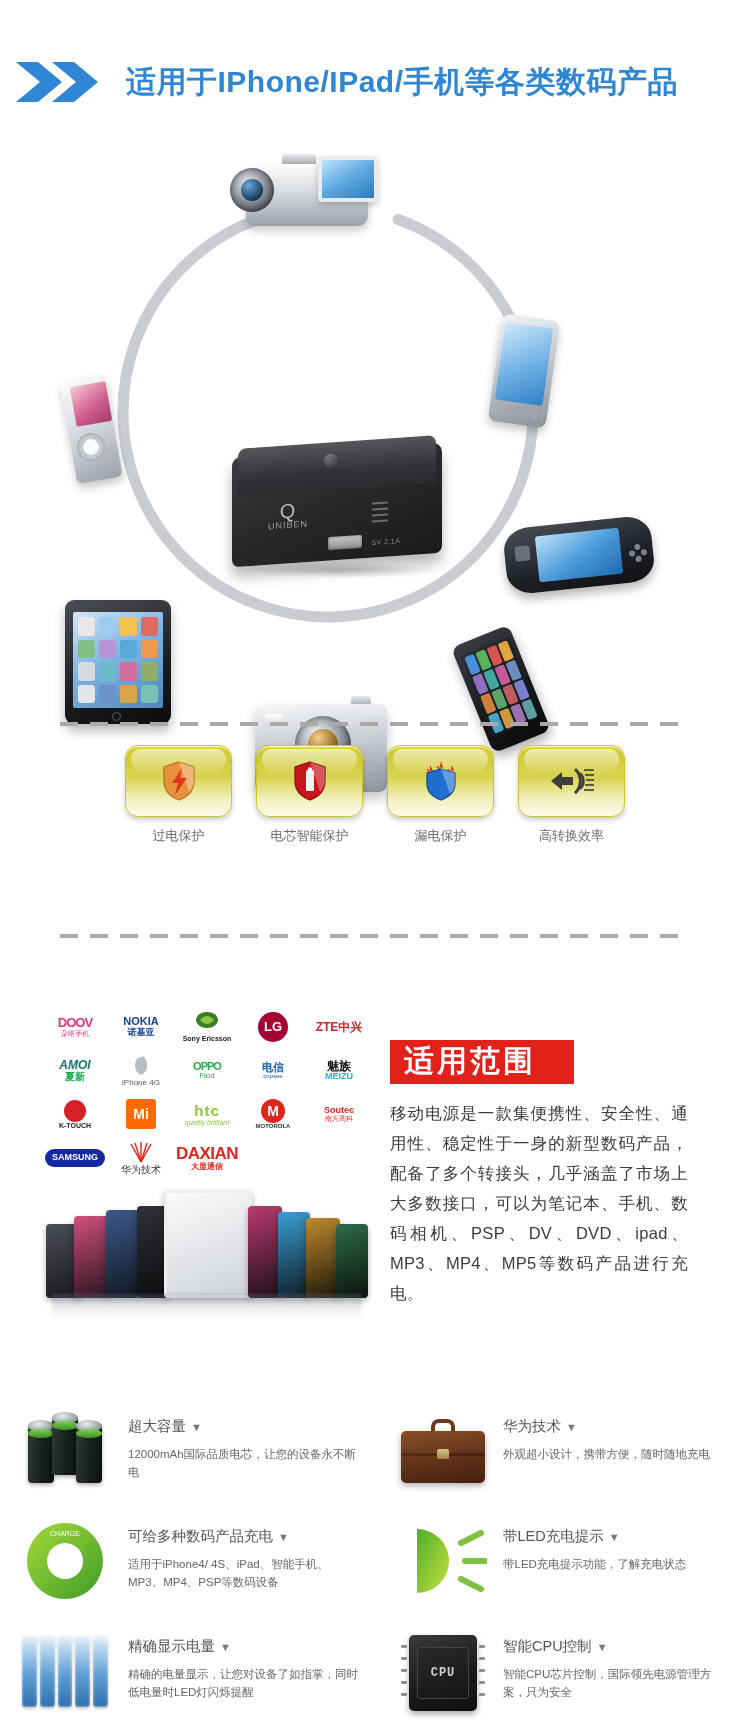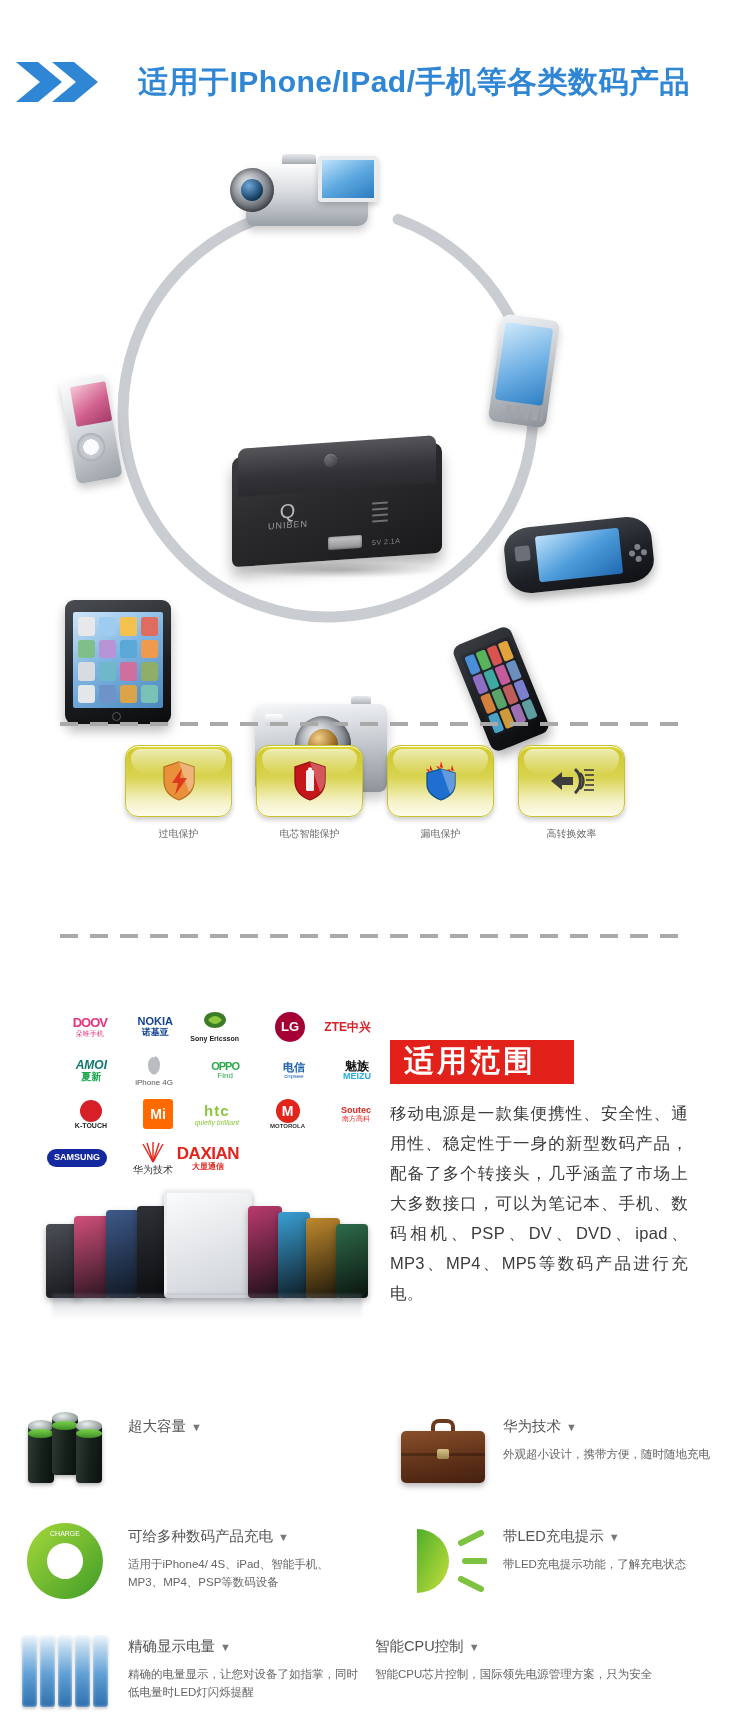--- a/index.html
+++ b/index.html
@@ -8,21 +8,21 @@
   body {
     width:750px; height:1720px; position:relative; overflow:hidden;
     font-family:"Liberation Sans","DejaVu Sans",sans-serif;
     color:#444; background:#fff;
   }
 
   
   .header { position:absolute; left:0; top:42px; width:750px; height:80px; display:flex; align-items:center; }
   .chev-wrap { margin-left:12px; display:flex; align-items:center; }
   .header-title {
-    margin-left:34px; font-size:30px; font-weight:bold; color:#2f86d4;
+    margin-left:22px; font-size:30px; font-weight:bold; color:#2f86d4;
     letter-spacing:0.5px; white-space:nowrap;
   }
 
   
   .circle-section { position:absolute; left:0; top:122px; width:750px; height:590px; }
   .ring { position:absolute; left:68px; top:30px; width:520px; height:520px; }
   .ring-svg { position:absolute; left:0; top:0; }
 
   .powerbank {
     position:absolute; left:232px; top:318px; width:220px; height:135px;
@@ -162,33 +162,33 @@
     width:107px; height:72px; border-radius:13px; position:relative;
     background:linear-gradient(180deg,#e3dd3c 0%,#cfc92e 8%,#d9d451 45%,#f4f1c4 78%,#fdfcec 100%);
     box-shadow:0 3px 5px rgba(0,0,0,.2), inset 0 1px 0 rgba(255,255,255,.9);
     border:1px solid #c9c32c; display:flex; align-items:center; justify-content:center;
   }
   .badge-tile::before {
     content:""; position:absolute; left:5px; top:3px; right:5px; height:26px; border-radius:10px 10px 18px 18px;
     background:linear-gradient(180deg,rgba(255,255,255,.65),rgba(255,255,255,0));
   }
   .badge-label {
-    margin-top:10px; text-align:center; font-size:10px; color:#6b6b6b; white-space:nowrap;
+    margin-top:10px; text-align:center; font-size:13px; color:#6b6b6b; white-space:nowrap;
   }
   .shield { position:relative; width:34px; height:40px; }
   .shield-sv { position:absolute; left:0; top:0; }
 
   
   .logos-grid {
     position:absolute; left:42px; top:1005px; width:330px; height:175px;
     display:grid; grid-template-columns:repeat(5,1fr); grid-auto-rows:1fr;
     background:#fff;
   }
   .logo-cell {
-    display:flex; align-items:center; justify-content:flex-end; text-align:center;
+    display:flex; align-items:center; justify-content:center; text-align:center;
     font-size:8px; line-height:1.05; overflow:hidden; padding:1px;
   }
 
   .devices-photo { position:absolute; left:42px; top:1185px; width:330px; height:135px; }
   .dp-phone { position:absolute; bottom:22px; border-radius:4px;
     box-shadow:0 3px 6px rgba(0,0,0,.3); }
   .dp-reflect {
     position:absolute; left:10px; bottom:0; width:310px; height:26px;
     background:linear-gradient(180deg,rgba(120,130,145,.30),rgba(255,255,255,0));
     filter:blur(1.4px);
@@ -608,20 +608,21 @@
           <div class="bat-ring" style="left:28px; top:10px;"></div>
           <div class="bat-cell" style="left:52px; top:14px;"></div>
           <div class="bat-cap" style="left:52px; top:9px;"></div>
           <div class="bat-ring" style="left:52px; top:18px;"></div>
         </div>
       </div>
       <div class="ftext">
         <div class="ftitle">
           <span>超大容量</span><span class="caret">▼</span>
         </div>
+        <div class="fdesc">12000mAh国际品质电芯，让您的设备永不断电</div>
       </div>
     </div>
 
     <div class="fcell">
       <div class="ficon">
         <div class="case">
           <div class="case-handle"></div>
           <div class="case-body"></div>
           <div class="case-line"></div>
           <div class="case-lock"></div>
@@ -701,20 +702,38 @@
       </div>
       <div class="ftext">
         <div class="ftitle">
           <span>精确显示电量</span><span class="caret">▼</span>
         </div>
         <div class="fdesc">精确的电量显示，让您对设备了如指掌，同时低电量时LED灯闪烁提醒</div>
       </div>
     </div>
 
     <div class="fcell">
+      <div class="ficon">
+        <div class="chip">
+          <div class="chip-body"></div>
+          <div class="chip-face">
+            <span class="chip-txt">CPU</span>
+          </div>
+          <div class="pin" style="left:0;  top:14px"></div>
+          <div class="pin" style="left:0;  top:26px"></div>
+          <div class="pin" style="left:0;  top:38px"></div>
+          <div class="pin" style="left:0;  top:50px"></div>
+          <div class="pin" style="left:0;  top:62px"></div>
+          <div class="pin" style="left:78px; top:14px"></div>
+          <div class="pin" style="left:78px; top:26px"></div>
+          <div class="pin" style="left:78px; top:38px"></div>
+          <div class="pin" style="left:78px; top:50px"></div>
+          <div class="pin" style="left:78px; top:62px"></div>
+        </div>
+      </div>
       <div class="ftext">
         <div class="ftitle">
           <span>智能CPU控制</span><span class="caret">▼</span>
         </div>
         <div class="fdesc">智能CPU芯片控制，国际领先电源管理方案，只为安全</div>
       </div>
     </div>
   </div>
 </div>
 

